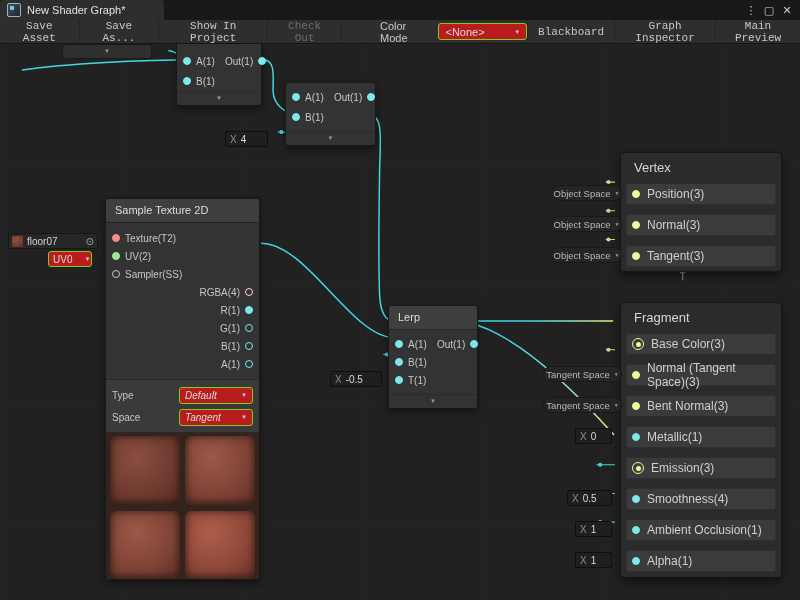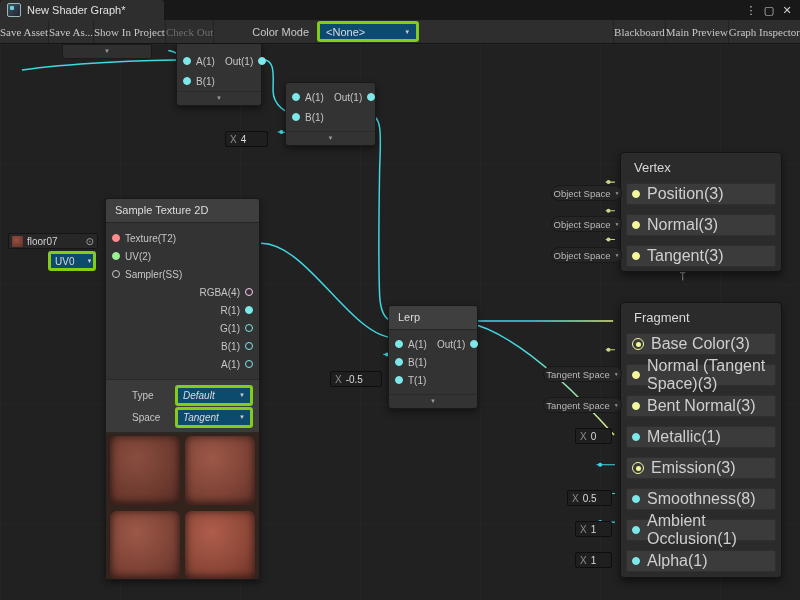--- a/index.html
+++ b/index.html
@@ -9,24 +9,24 @@
   
   .titlebar{height:20px;background:#181818;display:flex;align-items:stretch;}
   .tab{width:150px;background:#2e2e2e;display:flex;align-items:center;gap:6px;padding:0 7px;border-radius:3px 3px 0 0;}
   .sg-icon{width:12px;height:12px;border:1px solid #9bb7bd;border-radius:2px;position:relative;background:linear-gradient(135deg,#3c585e,#223);}
   .sg-icon::after{content:"";position:absolute;left:2px;top:2px;width:4px;height:4px;background:#6fd3dd;border-radius:1px;}
   .tab-title{font-size:11px;color:#e2e2e2;white-space:nowrap;}
   .win-controls{margin-left:auto;display:flex;align-items:center;gap:4px;padding-right:6px;}
   .win-controls span{font-size:11px;color:#cfcfcf;width:14px;text-align:center;cursor:default;}
   
   .toolbar{height:23px;background:#2e2e2e;border-bottom:1px solid #141414;display:flex;align-items:stretch;font-size:11px;}
-  .toolbar button{background:transparent;border:none;border-right:1px solid #232323;color:#c8c8c8;font-size:11px;font-family:Liberation Serif, serif;padding:0 0;cursor:default;}
+  .toolbar button{background:transparent;border:none;border-right:1px solid #232323;color:#c8c8c8;font-size:11px;font-family:Liberation Mono, monospace;padding:0 10px;cursor:default;}
   .toolbar button.disabled{color:#6e6e6e;}
   .cm-label{align-self:center;padding:0 8px;margin-left:30px;color:#c8c8c8;}
-  .dropdown{background:#0c4a6e;border:3px solid #84cc16;border-radius:3px;display:flex;align-items:center;justify-content:space-between;color:#dcdcdc;gap:8px;}
+  .dropdown{background:#b91c1c;border:1px solid #84cc16;border-radius:3px;display:flex;align-items:center;justify-content:space-between;color:#dcdcdc;gap:8px;}
   .dropdown .arr{font-size:6px;color:#cdcdcd;margin-left:4px;}
   .dropdown.cm{width:84px;height:15px;align-self:center;padding:0 6px;font-size:11px;}
   .tb-right{margin-left:auto;display:flex;}
   .tb-right button{border-right:none;border-left:1px solid #232323;}
   
   .canvas{position:relative;width:800px;height:556px;background:#212121;overflow:hidden;
     background-image:linear-gradient(rgba(255,255,255,.02) 1px,transparent 1px),linear-gradient(90deg,rgba(255,255,255,.02) 1px,transparent 1px);
     background-size:120px 120px;}
   .abs{position:absolute;}
   svg.wires{position:absolute;left:0;top:0;pointer-events:none;}
@@ -45,37 +45,37 @@
   .p-float{--c:#7de8ea;} .p-vec2{--c:#9aef92;} .p-vec3{--c:#f2f79b;} .p-vec4{--c:#fbcbf4;}
   .p-tex{--c:#ff8b8b;} .p-gray{--c:#c9c9c9;}
   .ringdot{width:12px;height:12px;border-radius:50%;border:1px solid var(--c,#f2f79b);display:flex;
            align-items:center;justify-content:center;box-sizing:border-box;flex:none;}
   .ringdot::after{content:"";width:5px;height:5px;border-radius:50%;background:var(--c,#f2f79b);}
   
   .ports{display:flex;justify-content:space-between;padding:6px 0;background:#333;flex-direction:column;}
   .pcol{display:flex;flex-direction:column;}
   .pcol.rt .prow18{justify-content:flex-end;}
   .controls{background:#3a3a3a;border-top:1px solid #292929;border-bottom:1px solid #292929;padding:4px 6px;}
-  .ctrl-row{display:flex;align-items:center;height:22px;margin-left:20px;}
+  .ctrl-row{display:flex;align-items:center;height:22px;}
   .clabel{flex:1;color:#c6c6c6;}
   .dropdown.sm{width:62px;height:15px;padding:0 5px;font-size:10px;font-style:italic;}
   .dropdown.xs{width:34px;height:14px;padding:0 4px;font-size:10px;}
   
   .preview{position:relative;height:146px;background:#33231d;overflow:hidden;border-radius:0 0 3px 3px;}
   .tile{position:absolute;border-radius:7px;
         background:radial-gradient(circle at 38% 32%,#9c5848,#7e4336 58%,#5e2f27 100%);
         box-shadow:inset 0 0 9px #3c231d, inset 0 -3px 6px rgba(0,0,0,.35);}
   .tile.dk{filter:brightness(.88);}
   .tile.br{filter:brightness(1.08) saturate(1.1);}
   
   .ctx{position:absolute;background:#2b2b2b;border:1px solid #141414;border-radius:4px;
        box-shadow:0 4px 9px rgba(0,0,0,.5);padding:0 5px;box-sizing:border-box;}
   .ctx-title{height:30px;line-height:30px;font-size:13px;color:#d8d8d8;padding-left:8px;}
   .crow{display:flex;align-items:center;gap:7px;height:22px;margin-bottom:9px;background:#3b3b3b;
-        border:1px solid #2f2f2f;border-radius:2px;padding:0 5px;font-size:16px;color:#cfcfcf;box-sizing:border-box;}
+        border:1px solid #2f2f2f;border-radius:2px;padding:0 5px;font-size:12px;color:#cfcfcf;box-sizing:border-box;}
   
   .pill{height:16px;background:#252525;border:1px solid #191919;border-radius:9px;display:flex;
         align-items:center;justify-content:center;gap:4px;font-size:9.5px;color:#b9b9b9;box-sizing:border-box;}
   .pill .arr{font-size:5px;color:#9b9b9b;}
   .vfield{height:16px;background:#1f1f1f;border:1px solid #0e0e0e;border-radius:2px;display:flex;
           align-items:center;gap:4px;padding:0 4px;font-size:10px;box-sizing:border-box;}
   .vfield .fx{color:#8d8d8d;}
   .vfield .fv{color:#dadada;}
   .objfield{height:16px;background:#272727;border:1px solid #151515;border-radius:2px;display:flex;
             align-items:center;gap:4px;padding:0 3px;font-size:10px;color:#d2d2d2;box-sizing:border-box;}
@@ -106,22 +106,22 @@
     <button>Save As...</button>
     <button>Show In Project</button>
     <button class="disabled">Check Out</button>
     <span class="cm-label">Color Mode</span>
     <div class="dropdown cm">
       <span>&lt;None&gt;</span>
       <span class="arr">▼</span>
     </div>
     <div class="tb-right">
       <button>Blackboard</button>
+      <button>Graph Inspector</button>
       <button>Main Preview</button>
-      <button>Graph Inspector</button>
     </div>
   </div>
 
   <div class="canvas">
 
     <svg class="wires" width="800" height="556" viewBox="0 44 800 600">
       <defs>
         <linearGradient id="g1" gradientUnits="userSpaceOnUse" x1="471" y1="343" x2="631" y2="343">
           <stop offset="0.45" stop-color="#3fd8e2"></stop>
             <stop offset="1" stop-color="#e3ec83"></stop>
@@ -343,21 +343,21 @@
       <div class="crow">
         <span class="dot f p-float"></span>
         <span>Metallic(1)</span>
       </div>
       <div class="crow">
         <span class="ringdot p-vec3"></span>
         <span>Emission(3)</span>
       </div>
       <div class="crow">
         <span class="dot f p-float"></span>
-        <span>Smoothness(8)</span>
+        <span>Smoothness(4)</span>
       </div>
       <div class="crow">
         <span class="dot f p-float"></span>
         <span>Ambient Occlusion(1)</span>
       </div>
       <div class="crow">
         <span class="dot f p-float"></span>
         <span>Alpha(1)</span>
       </div>
     </div>

